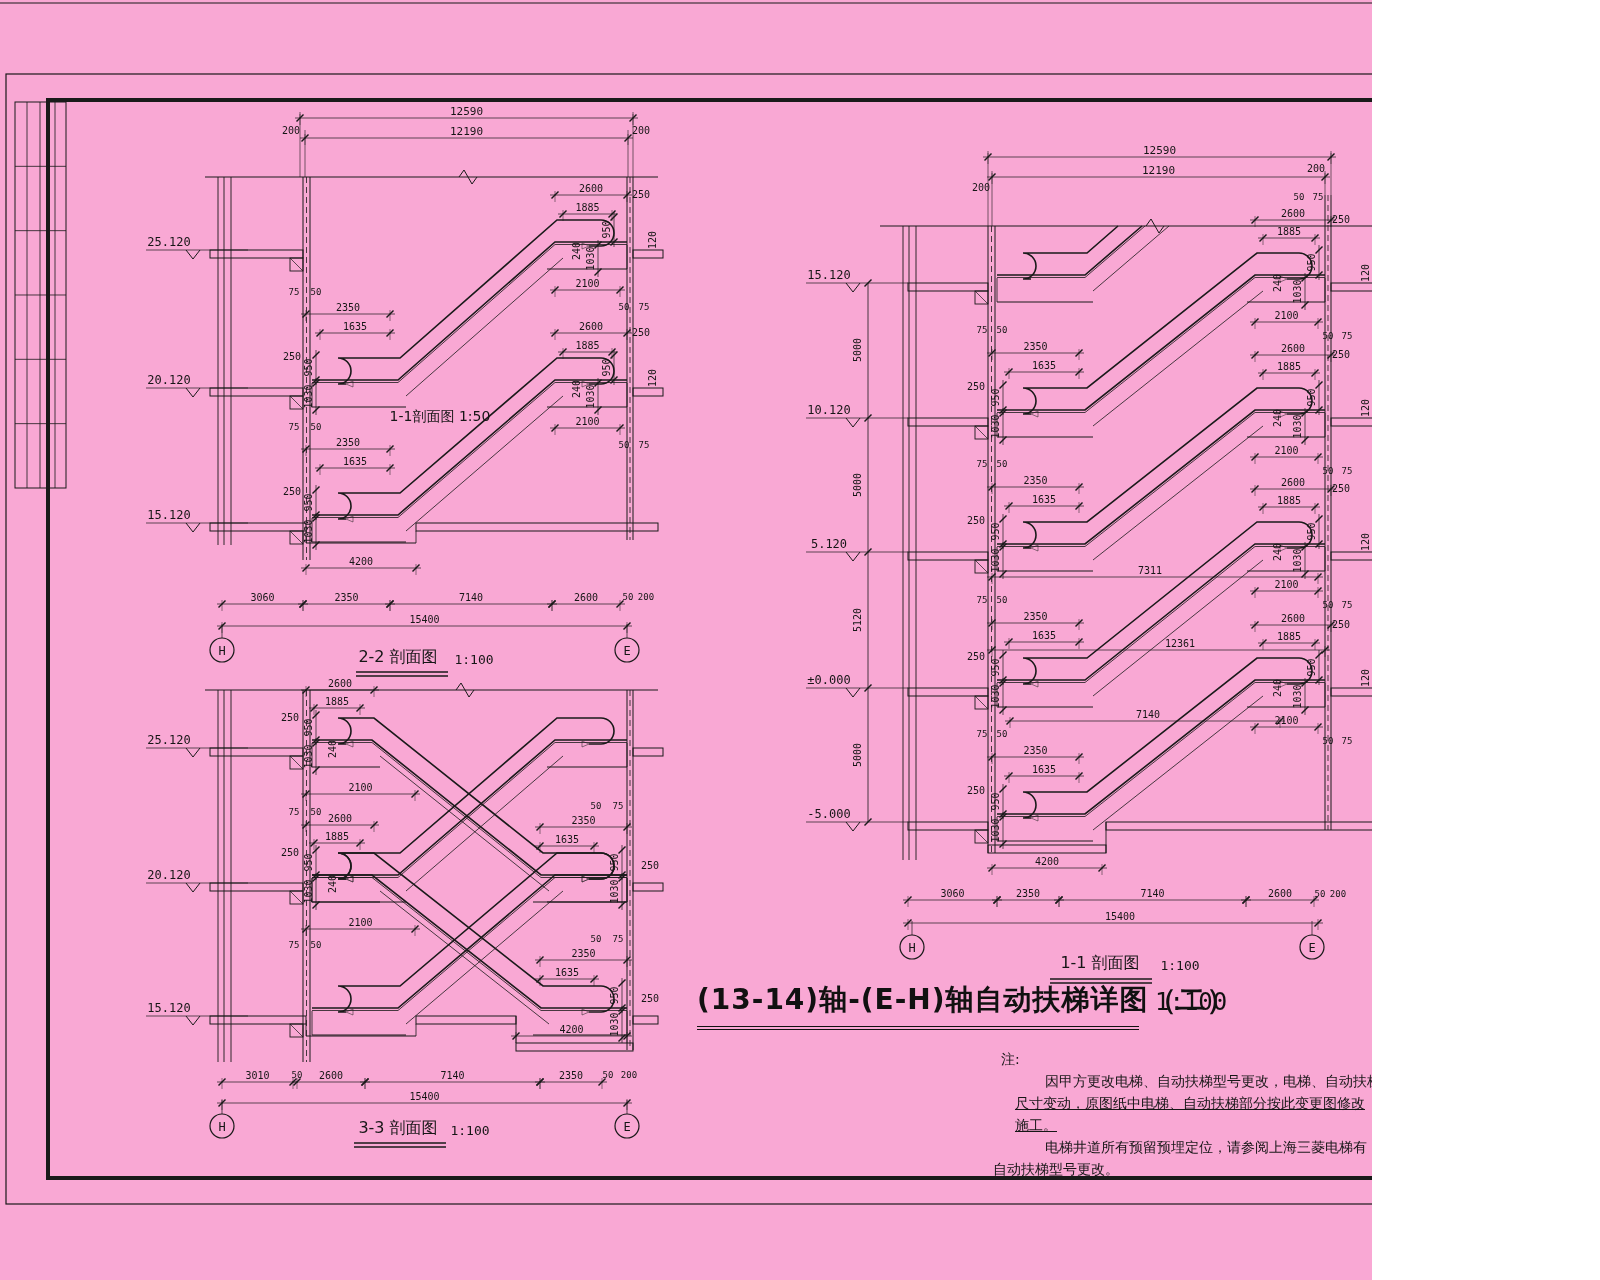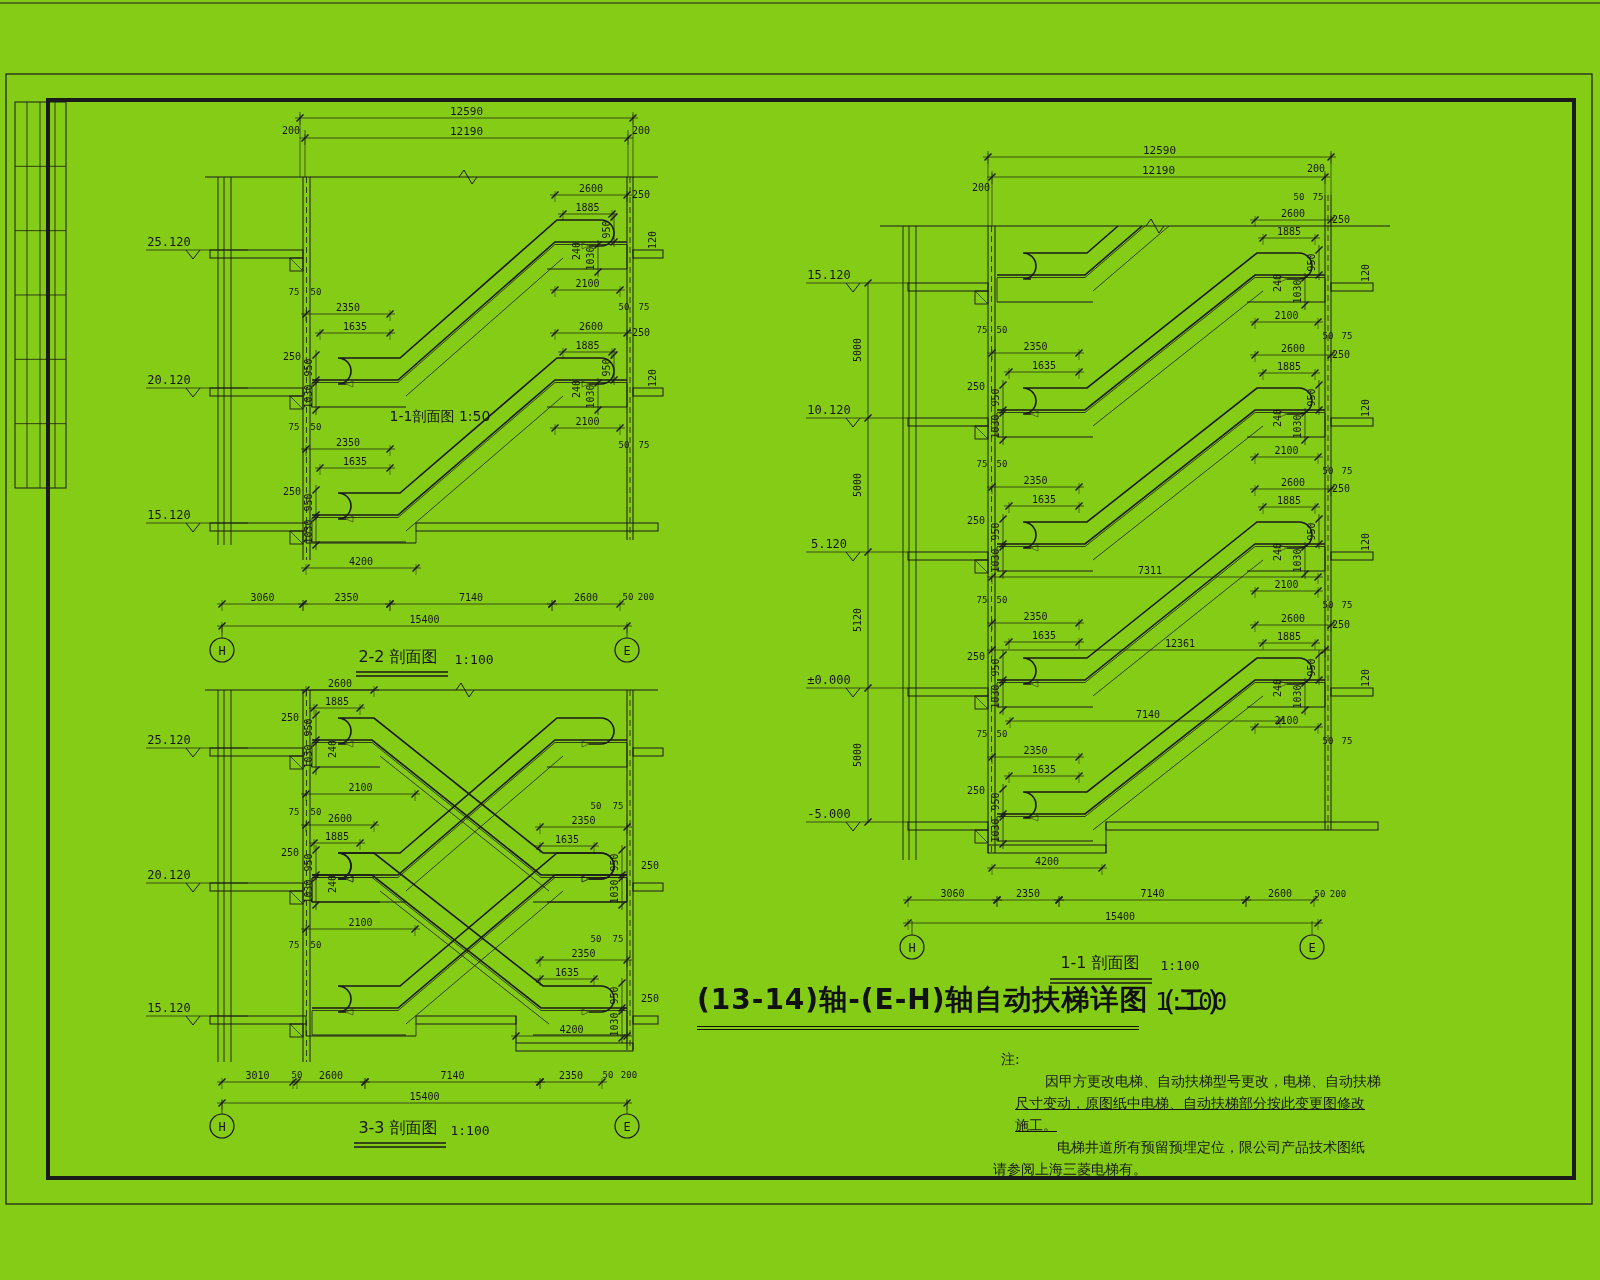--- a/index.html
+++ b/index.html
@@ -1,16 +1,16 @@
 <!DOCTYPE html>
 <html><head>
 <meta charset="utf-8">
 <style>
   html,body{margin:0;padding:0;background:#ffffff;}
-  #sheet{position:relative;width:1600px;height:1280px;background:#84cc16;overflow:hidden;
+  #sheet{position:relative;width:1372px;height:1280px;background:#f9a8d4;overflow:hidden;
          font-family:"DejaVu Sans",sans-serif;}
   #cad{position:absolute;left:0;top:0;}
   svg line,svg polyline,svg path,svg rect,svg circle{stroke:#1a1a1a;fill:none;}
   svg text{fill:#161616;font-family:"DejaVu Sans Mono","DejaVu Sans",monospace;}
   svg text.cjk{font-family:"DejaVu Sans",sans-serif;}
   .mtitle{position:absolute;left:697px;top:981px;width:442px;font-size:28px;font-weight:bold;
           color:#111;letter-spacing:1px;white-space:nowrap;border-bottom:4px double #111;
           padding-bottom:7px;font-family:"DejaVu Sans",sans-serif;}
   .mscale{position:absolute;left:1155px;top:988px;font-size:24px;color:#111;
           font-family:"DejaVu Sans Mono",monospace;}
@@ -915,16 +915,16 @@
     </svg>
 
   <div class="mtitle">(13-14)轴-(E-H)轴自动扶梯详图（二）</div>
   <div class="mscale">1:100</div>
 
   <div class="notes">
     <div class="nh">注:</div>
     <div class="n1">因甲方更改电梯、自动扶梯型号更改，电梯、自动扶梯</div>
     <div class="n2">尺寸变动，原图纸中电梯、自动扶梯部分按此变更图修改</div>
     <div class="n3">施工。</div>
-    <div class="n4">电梯井道所有预留预埋定位，限公司产品技术图纸</div>
-    <div class="n5">请参阅上海三菱电梯有。</div>
+    <div class="n4">电梯井道所有预留预埋定位，请参阅上海三菱电梯有</div>
+    <div class="n5">自动扶梯型号更改。</div>
   </div>
 </div>
 
 </body></html>

